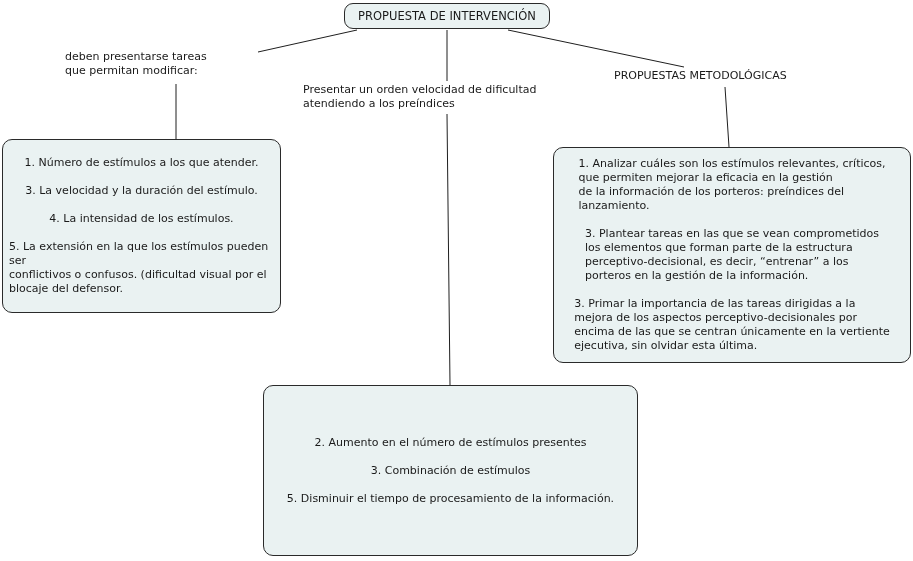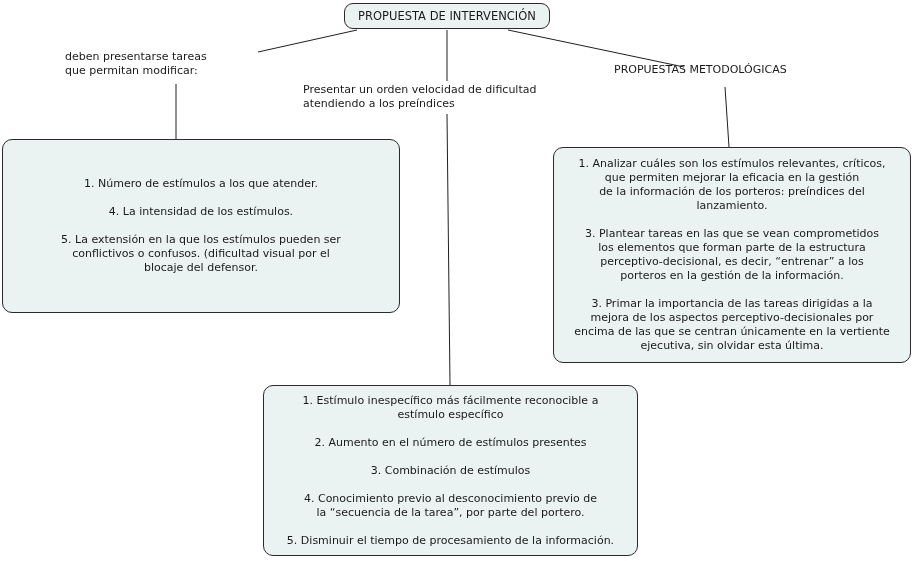--- a/index.html
+++ b/index.html
@@ -27,52 +27,51 @@
   .node-box {
     position: absolute;
     box-sizing: border-box;
     background: #eaf2f2;
     border: 1px solid #2a2a2a;
     border-radius: 10px;
     display: flex;
     flex-direction: column;
     justify-content: center;
     align-items: center;
-    text-align: center;
   }
   .root-node {
     left: 344px;
     top: 3px;
     width: 206px;
     height: 26px;
     font-size: 11.5px;
     border-radius: 9px;
     white-space: nowrap;
   }
   .list-box {
     gap: 14px;
     padding: 8px 6px;
     font-size: 11px;
     line-height: 14px;
   }
   .list-box .item {
     white-space: pre-line;
   }
-  .left-box   { left: 2px;   top: 139px; width: 398px; height: 174px; }
+  .left-box   { left: 2px;   top: 139px; width: 279px; height: 174px; }
   .right-box  { left: 553px; top: 147px; width: 358px; height: 216px; }
   .bottom-box { left: 263px; top: 385px; width: 375px; height: 171px; }
   .branch-label {
     position: absolute;
     font-size: 11px;
     line-height: 14px;
     white-space: pre-line;
   }
   .label-left   { left: 65px;  top: 50px; width: 220px; }
   .label-middle { left: 303px; top: 83px; width: 288px; }
-  .label-right  { left: 614px; top: 63px; width: 221px; }
+  .label-right  { left: 614px; top: 69px; width: 221px; }
 </style>
 </head>
 <body>
 
 <div class="canvas">
 
   <svg class="connectors" viewBox="0 0 913 561" xmlns="http://www.w3.org/2000/svg">
     <line x1="357" y1="30" x2="258" y2="52" stroke="#1f1f1f" stroke-width="1"></line>
     <line x1="447" y1="30" x2="447" y2="81" stroke="#1f1f1f" stroke-width="1"></line>
     <line x1="508" y1="30" x2="684" y2="67" stroke="#1f1f1f" stroke-width="1"></line>
@@ -86,20 +85,21 @@
   <div class="branch-label label-left">deben presentarse tareas
 que permitan modificar:</div>
 
   <div class="branch-label label-middle">Presentar un orden velocidad de dificultad
 atendiendo a los preíndices</div>
 
   <div class="branch-label label-right">PROPUESTAS METODOLÓGICAS</div>
 
   <div class="node-box list-box left-box">
     <div class="item">1. Número de estímulos a los que atender.</div>
+    <div class="item">3. La velocidad y la duración del estímulo.</div>
     <div class="item">4. La intensidad de los estímulos.</div>
     <div class="item">5. La extensión en la que los estímulos pueden ser
 conflictivos o confusos. (dificultad visual por el
 blocaje del defensor.</div>
   </div>
 
   <div class="node-box list-box right-box">
     <div class="item">1. Analizar cuáles son los estímulos relevantes, críticos,
 que permiten mejorar la eficacia en la gestión
 de la información de los porteros: preíndices del
@@ -108,22 +108,18 @@
 los elementos que forman parte de la estructura
 perceptivo-decisional, es decir, “entrenar” a los
 porteros en la gestión de la información.</div>
     <div class="item">3. Primar la importancia de las tareas dirigidas a la
 mejora de los aspectos perceptivo-decisionales por
 encima de las que se centran únicamente en la vertiente
 ejecutiva, sin olvidar esta última.</div>
   </div>
 
   <div class="node-box list-box bottom-box">
-    <div class="item">1. Estímulo inespecífico más fácilmente reconocible a
-estímulo específico</div>
     <div class="item">2. Aumento en el número de estímulos presentes</div>
     <div class="item">3. Combinación de estímulos</div>
-    <div class="item">4. Conocimiento previo al desconocimiento previo de
-la “secuencia de la tarea”, por parte del portero.</div>
     <div class="item">5. Disminuir el tiempo de procesamiento de la información.</div>
   </div>
 
 </div>
 
 </body></html>

